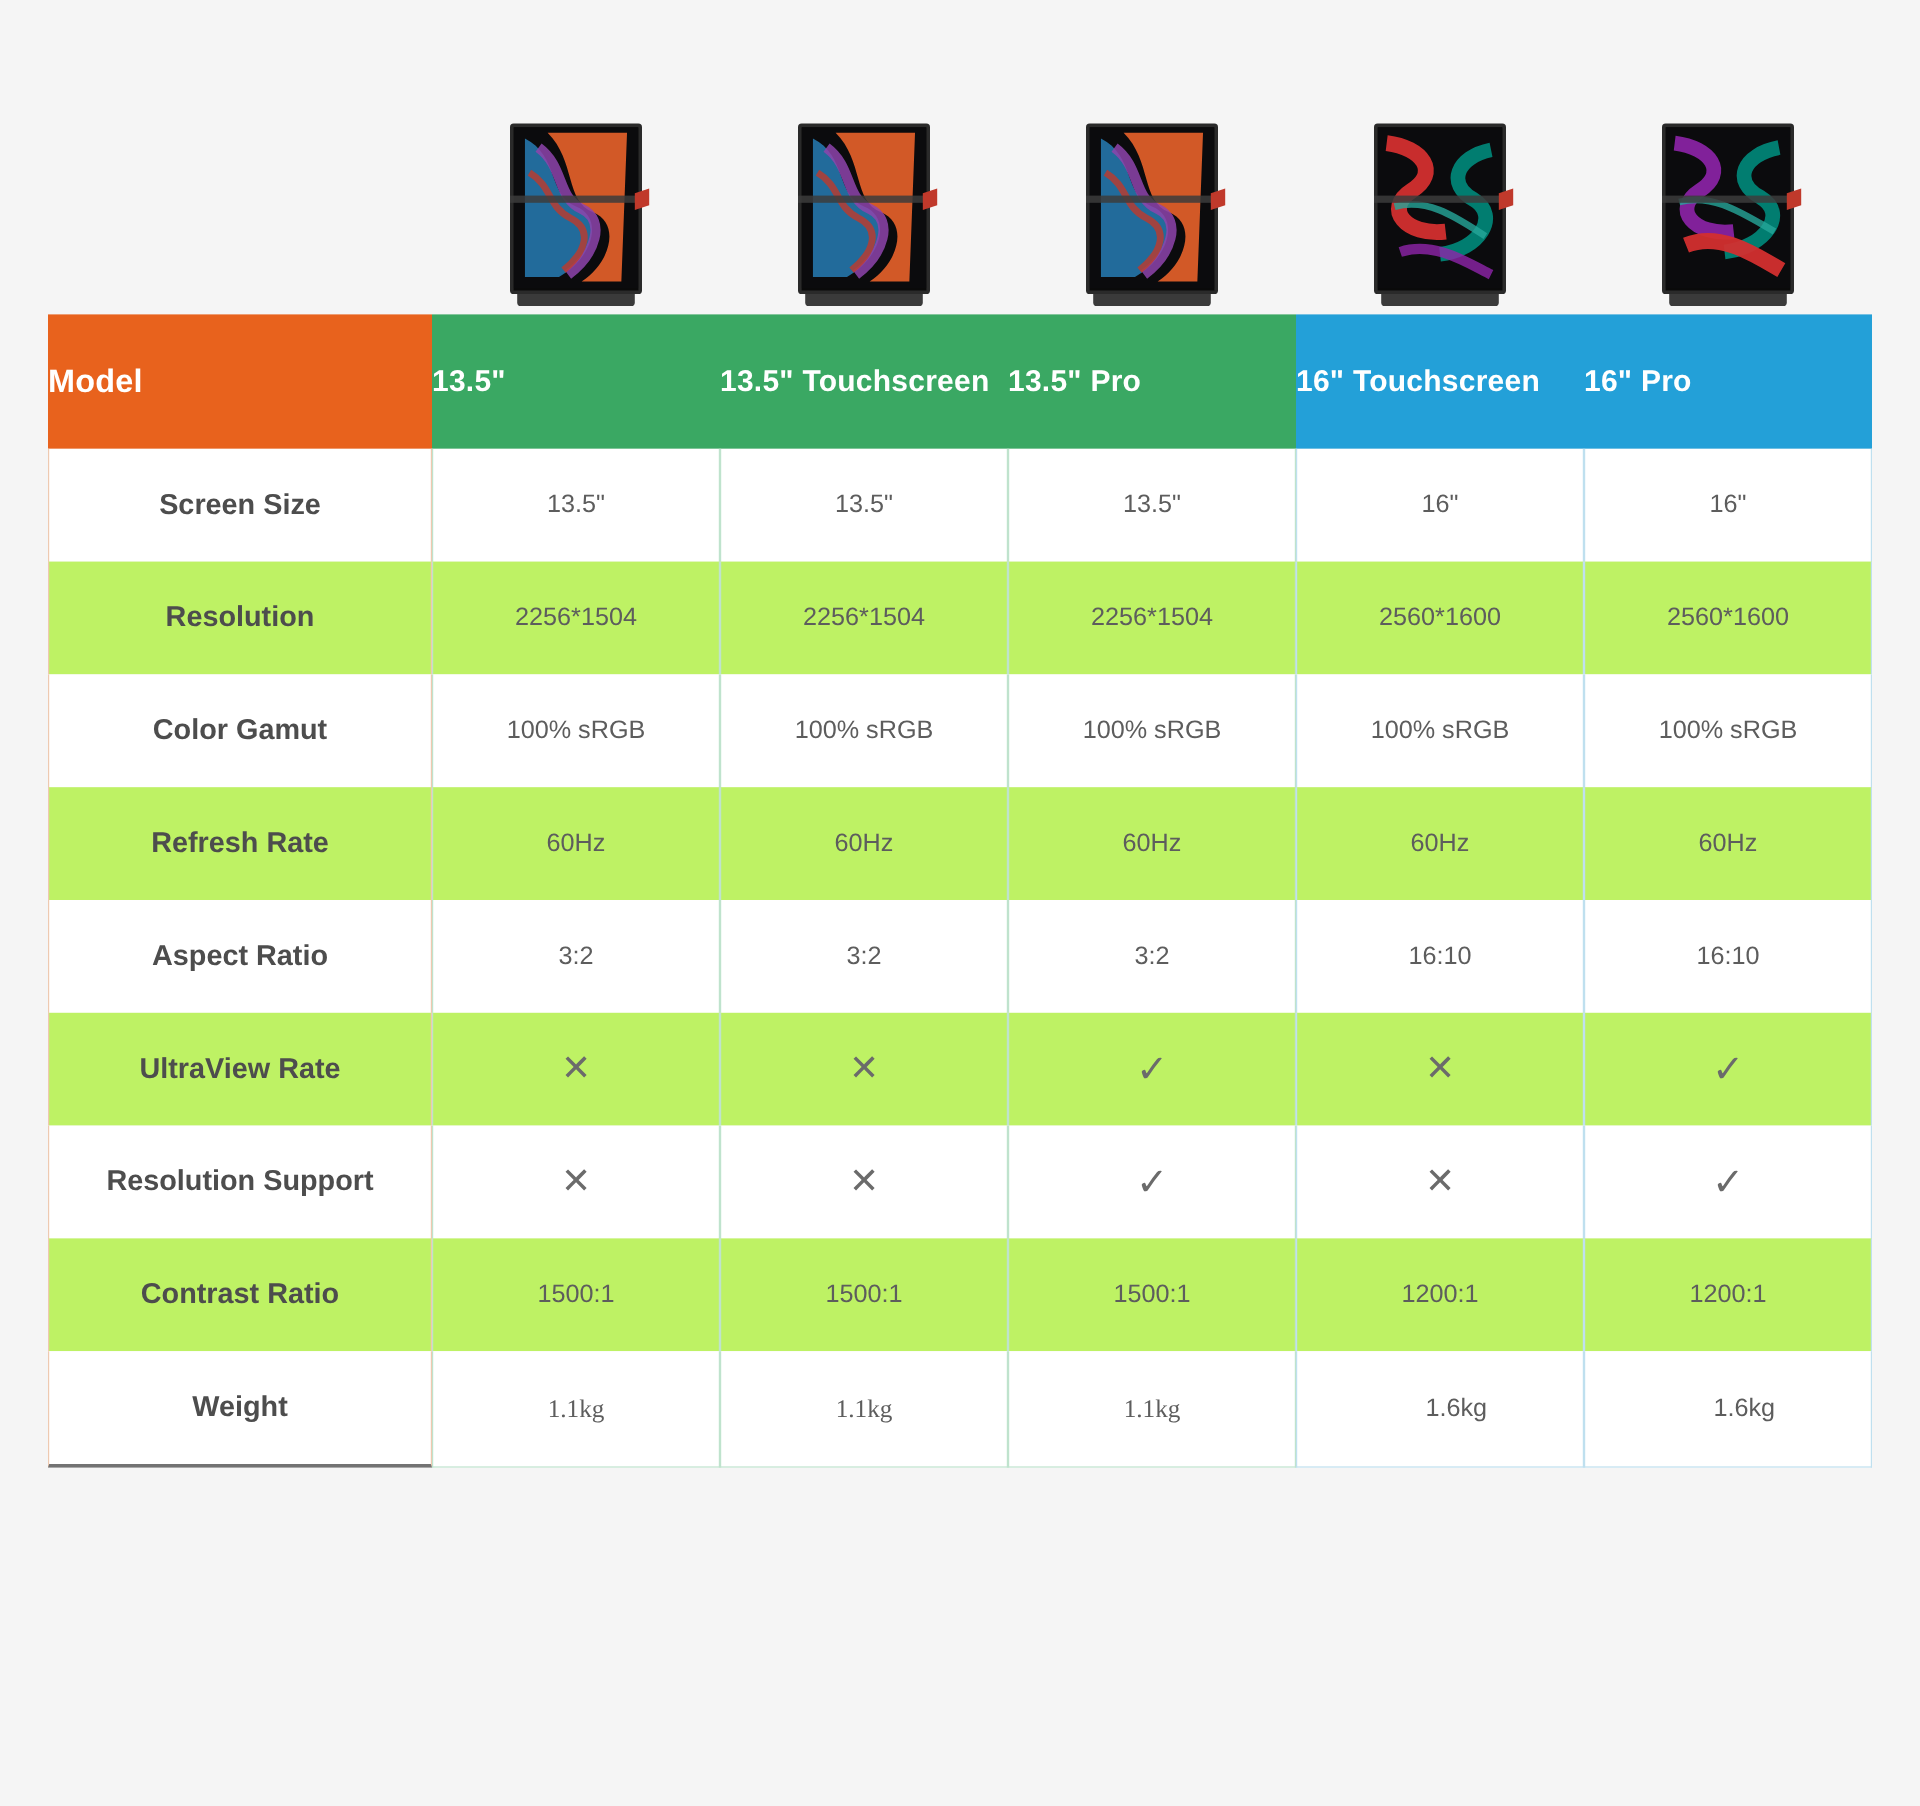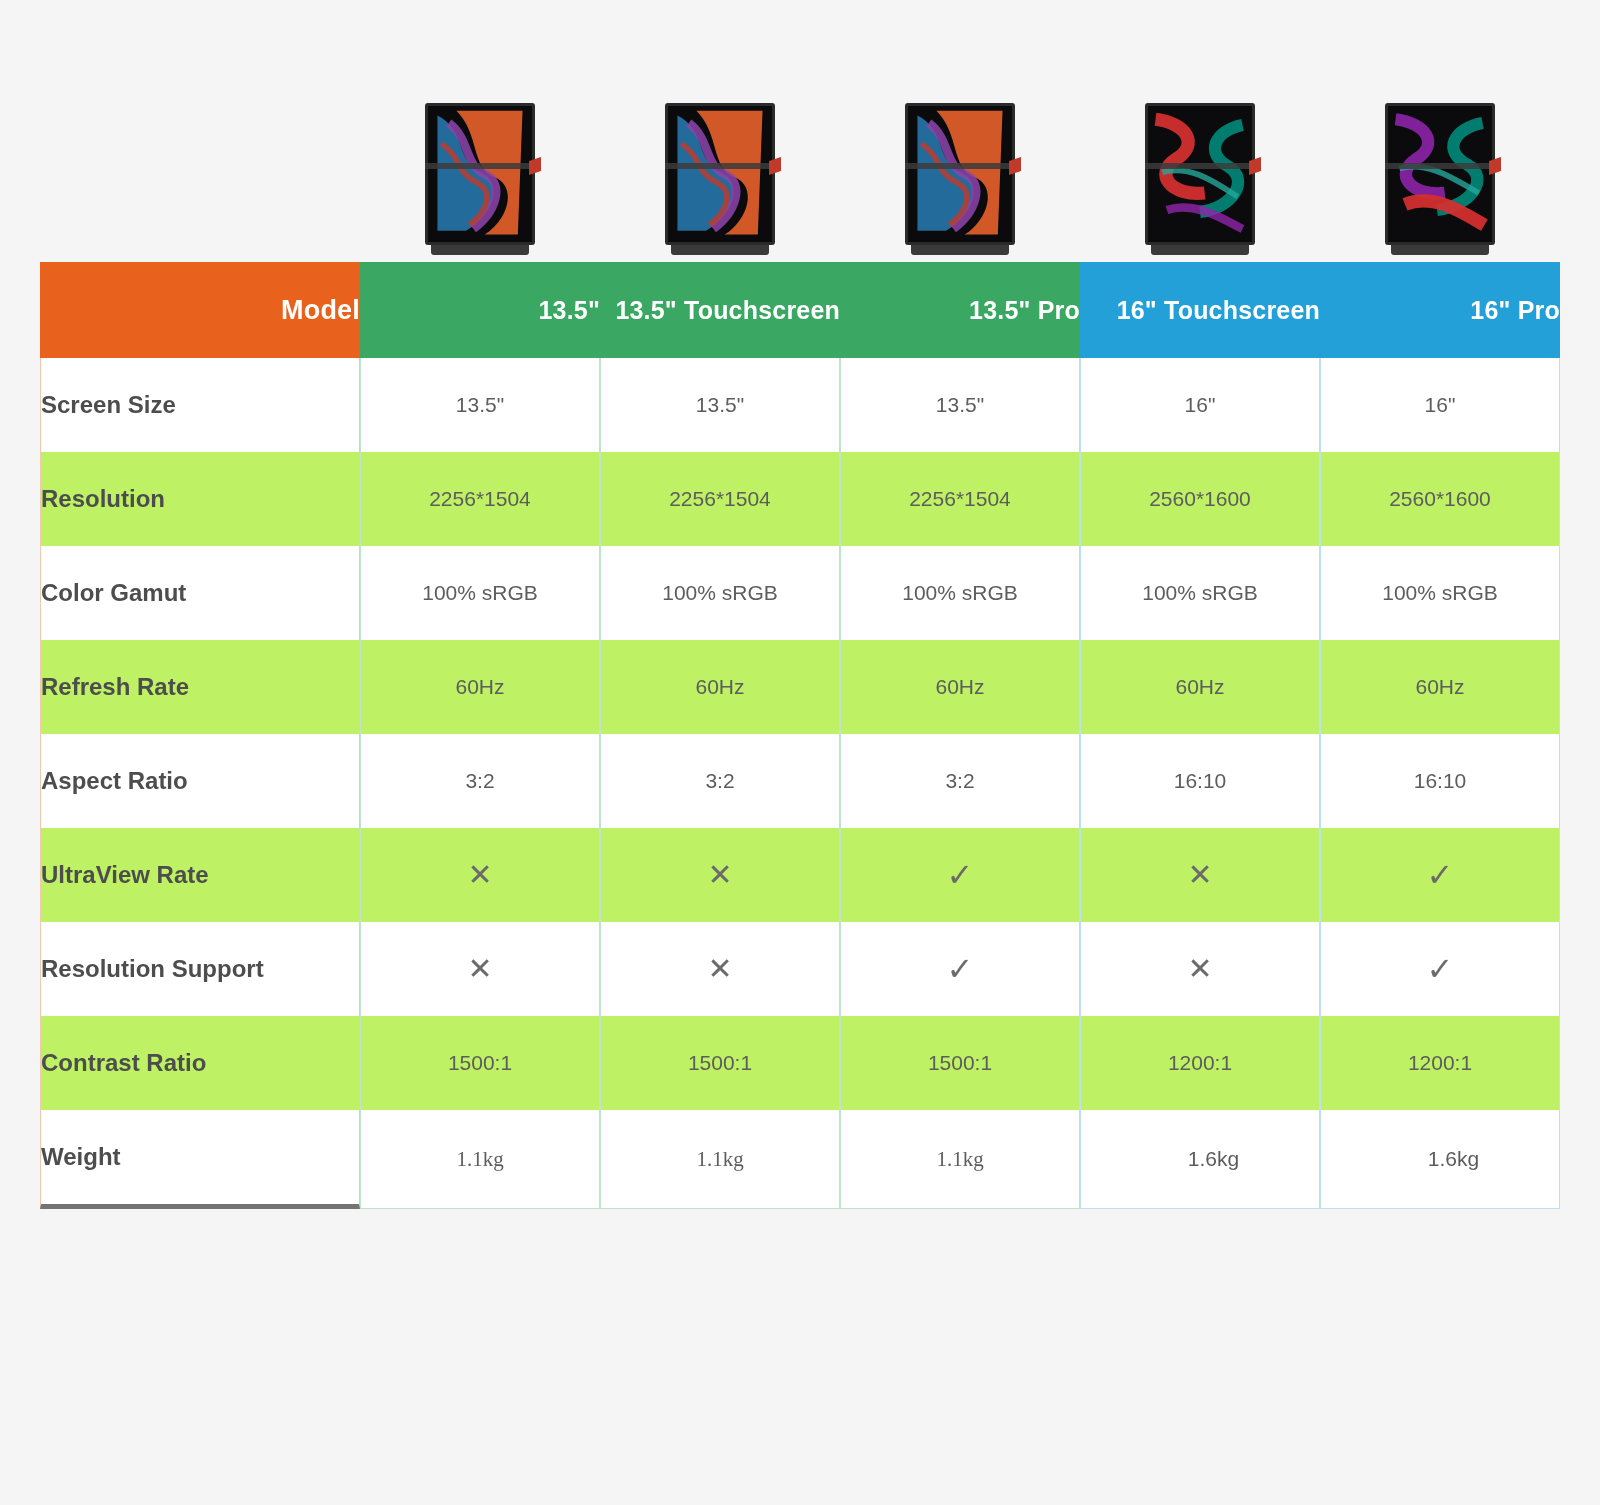--- a/index.html
+++ b/index.html
@@ -97,34 +97,35 @@
   table.spec col.c0 { width: 320px; }
   table.spec col.cx { width: 240px; }
 
   th, td {
     padding: 0;
     margin: 0;
   }
 
   
   .hd {
-    height: 96px;
+    height: 112px;
     color: #ffffff;
     font-size: 25px;
     font-weight: bold;
-    text-align: right;
+    text-align: left;
     vertical-align: middle;
     letter-spacing: 0.2px;
   }
   .hd.model { background: #e8621d; font-size: 27px; }
   .hd.green { background: #3aa863; }
   .hd.blue  { background: #23a0d8; }
 
   .rowlabel {
     height: 94px;
+    text-align: center;
     vertical-align: middle;
     font-size: 24px;
     font-weight: bold;
     color: #4d4d4d;
     background: #ffffff;
     border-left: 1px solid #eec9b0;
     border-right: 1px solid #eec9b0;
   }
   .cell {
     height: 94px;
@@ -132,21 +133,21 @@
     vertical-align: middle;
     font-size: 21px;
     color: #5d5d5d;
     background: #ffffff;
   }
   tr.alt .rowlabel, tr.alt .cell { background: #bef264; }
 
   td.grp-green { border-left: 1px solid #bfe3cd; border-right: 1px solid #bfe3cd; }
   td.grp-blue  { border-left: 1px solid #bfe0ef; border-right: 1px solid #bfe0ef; }
 
-  tr.last .rowlabel { border-bottom: 5px solid #737373; }
+  tr.last .rowlabel { border-bottom: 3px solid #737373; }
   tr.last td.grp-green { border-bottom: 1px solid #bfe3cd; font-family: Liberation Serif, serif; }
   tr.last td.grp-blue  { border-bottom: 1px solid #bfe0ef; padding-left: 27px; }
 
   .mark {
     font-size: 30px;
     line-height: 1;
     color: #6b6b6b;
     font-weight: 300;
   }
   .mark.check { font-size: 32px; }

